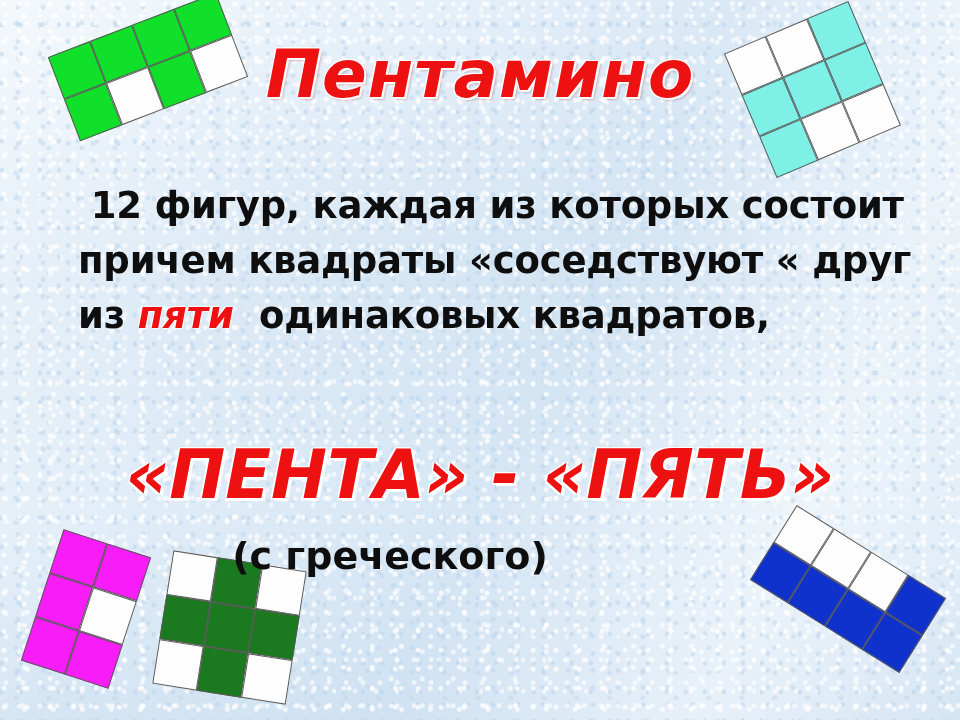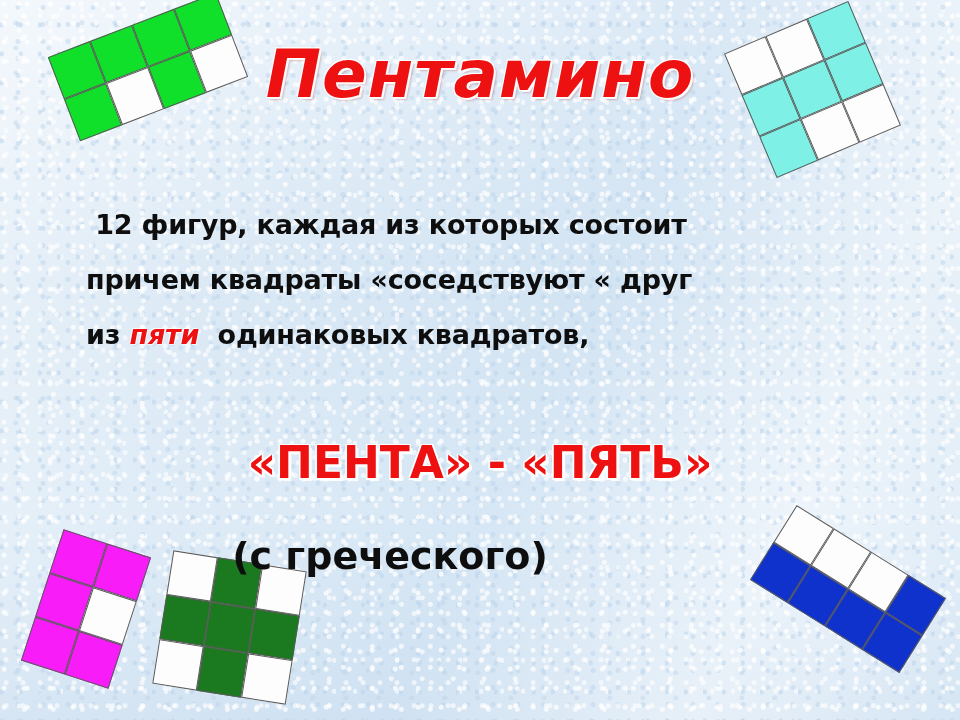--- a/index.html
+++ b/index.html
@@ -54,30 +54,29 @@
       -1px -1px 0 #ffffff,
        1px -1px 0 #ffffff,
       -1px  1px 0 #ffffff,
        1px  1px 0 #ffffff,
        2px  2px 0 rgba(255,255,255,0.9),
        3px  3px 2px rgba(150,30,30,0.25);
   }
 
   .body-text {
     position: absolute;
-    left: 86px;
+    left: 78px;
     top: 178px;
     width: 812px;
     font-family: "DejaVu Sans", sans-serif;
     font-weight: bold;
-    font-size: 27px;
+    font-size: 37px;
     line-height: 55px;
     color: #0e0e0e;
     letter-spacing: -0.2px;
-    margin-top: 19px;
   }
   .body-text .ln { display: block; white-space: pre; }
   .accent-red {
     color: #ee1111;
     font-style: italic;
     font-weight: bold;
     text-shadow:
       -1px -1px 0 rgba(255,255,255,0.9),
        1px  1px 0 rgba(255,255,255,0.7);
   }
@@ -86,30 +85,31 @@
     position: absolute;
     left: 0;
     top: 440px;
     width: 960px;
     text-align: center;
   }
   .headline {
     display: inline-block;
     font-family: "DejaVu Sans", sans-serif;
     font-weight: bold;
-    font-size: 44px;
+    font-size: 67px;
     line-height: 1.05;
     color: #ee1111;
     letter-spacing: 0px;
     text-shadow:
       -1.5px -1.5px 0 #ffffff,
        1.5px -1.5px 0 #ffffff,
       -1.5px  1.5px 0 #ffffff,
        1.5px  1.5px 0 #ffffff,
        3px  3px 0 rgba(255,255,255,0.85);
+    font-style: italic;
   }
   .subnote-wrap {
     position: absolute;
     left: 0;
     top: 537px;
     width: 780px;
     text-align: center;
   }
   .subnote {
     display: inline-block;

